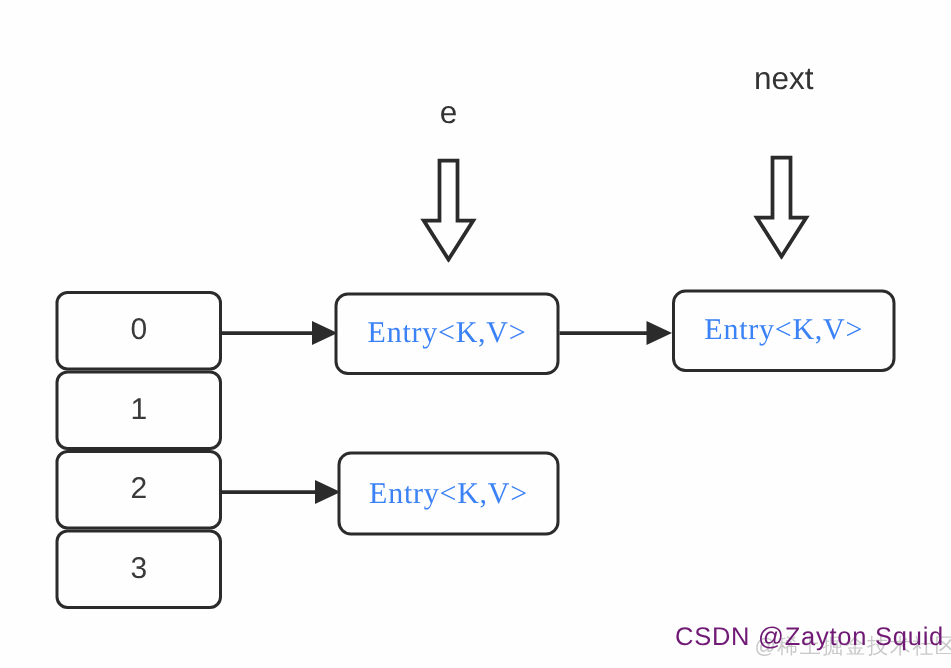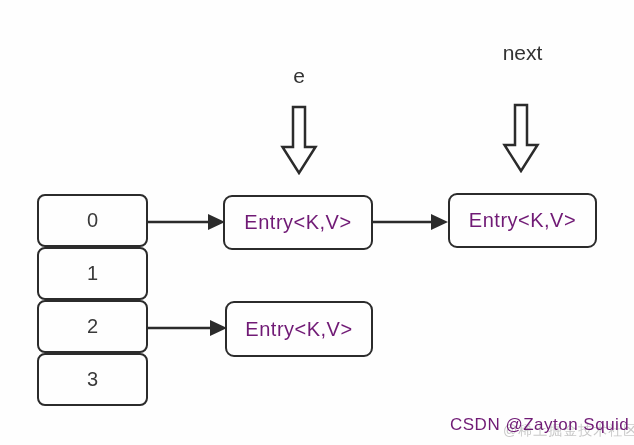--- a/index.html
+++ b/index.html
@@ -48,22 +48,23 @@
   .entry-node {
     position: absolute;
     box-sizing: border-box;
     border: 2.5px solid #2b2b2b;
     border-radius: 9px;
     background: #fefefe;
     display: flex;
     align-items: center;
     justify-content: center;
     font-size: 20px;
-    color: #701a75;
+    color: #3b82f6;
     letter-spacing: 0.5px;
+    font-family: Liberation Serif, serif;
   }
   .links-overlay {
     position: absolute;
     left: 0;
     top: 0;
     pointer-events: none;
   }
   .watermark-csdn {
     position: absolute;
     left: 450px;

